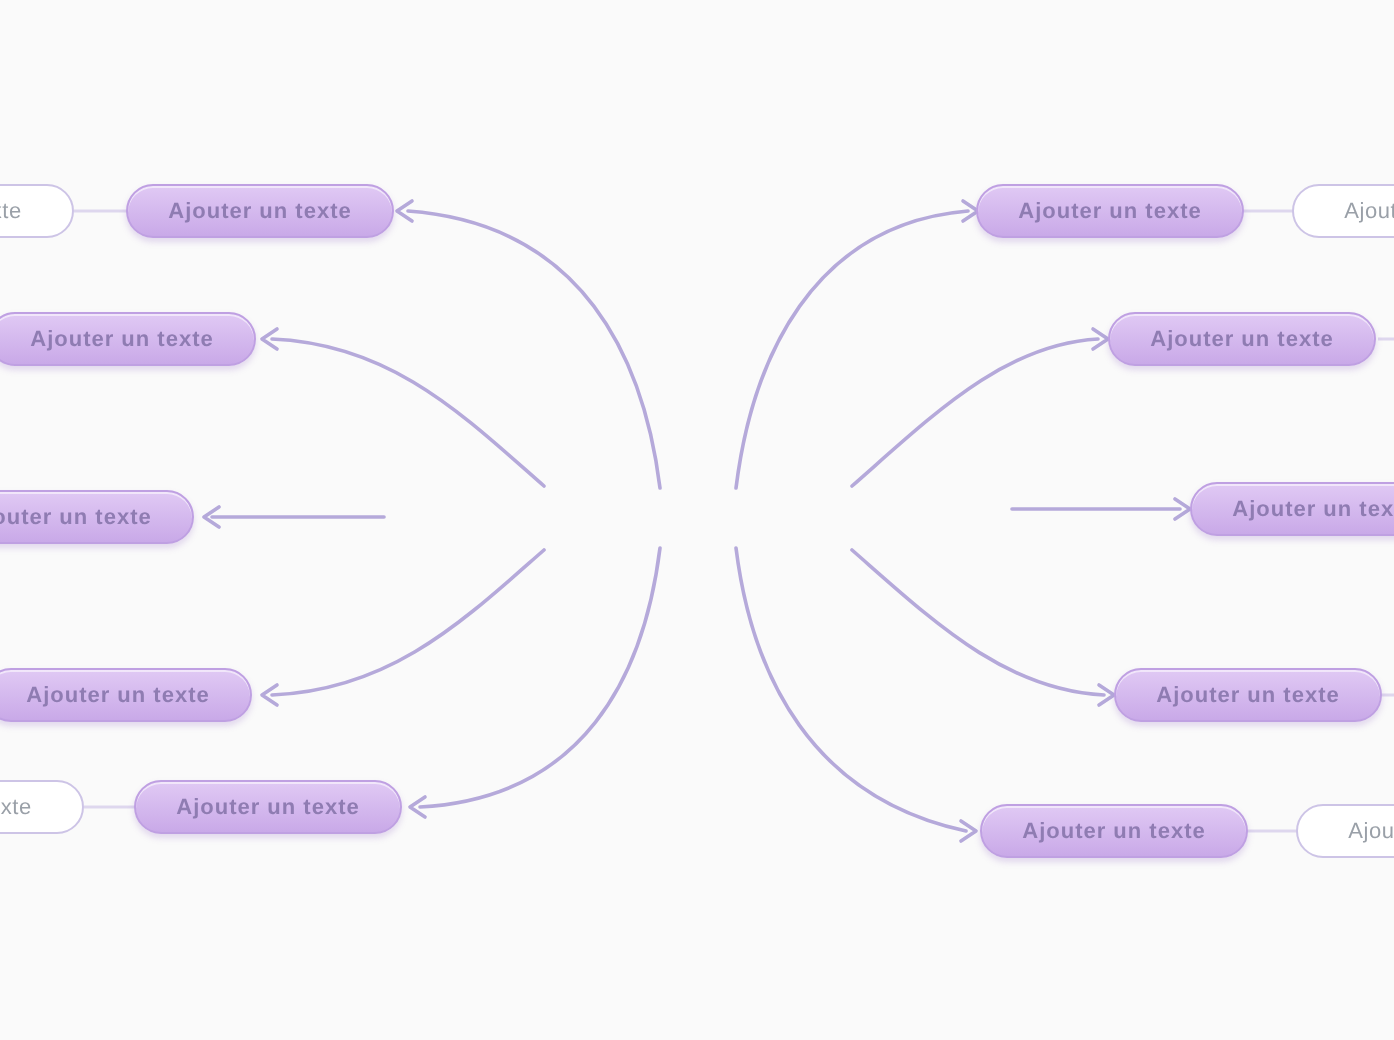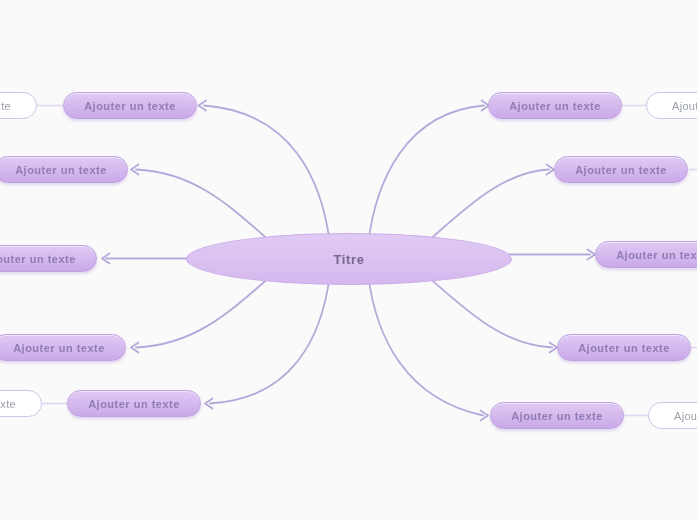--- a/index.html
+++ b/index.html
@@ -82,23 +82,20 @@
     <path class="arrow" d="M 109.5 253.5 L 102 258.5 L 109.5 263.5"></path>
     <path class="arrow" d="M 138.5 342.5 L 131 347.5 L 138.5 352.5"></path>
     <path class="arrow" d="M 212.5 398.5 L 205 403.5 L 212.5 408.5"></path>
     <path class="arrow" d="M 481.5 100.5 L 489 105.5 L 481.5 110.5"></path>
     <path class="arrow" d="M 546.5 164.5 L 554 169.5 L 546.5 174.5"></path>
     <path class="arrow" d="M 587.5 249.5 L 595 254.5 L 587.5 259.5"></path>
     <path class="arrow" d="M 549.5 342.5 L 557 347.5 L 549.5 352.5"></path>
     <path class="arrow" d="M 480.5 410.5 L 488 415.5 L 480.5 420.5"></path>
   </svg>
 
-  <div class="root">
-    <span>Titre</span>
-  </div>
 
   <div class="ghost" style="left:-97px;top:92px;">
     <span>Ajouter un texte</span>
   </div>
   <div class="ghost" style="left:-92px;top:390px;">
     <span>Ajouter un texte</span>
   </div>
   <div class="ghost" style="left:646px;top:92px;">
     <span>Ajouter un texte</span>
   </div>

